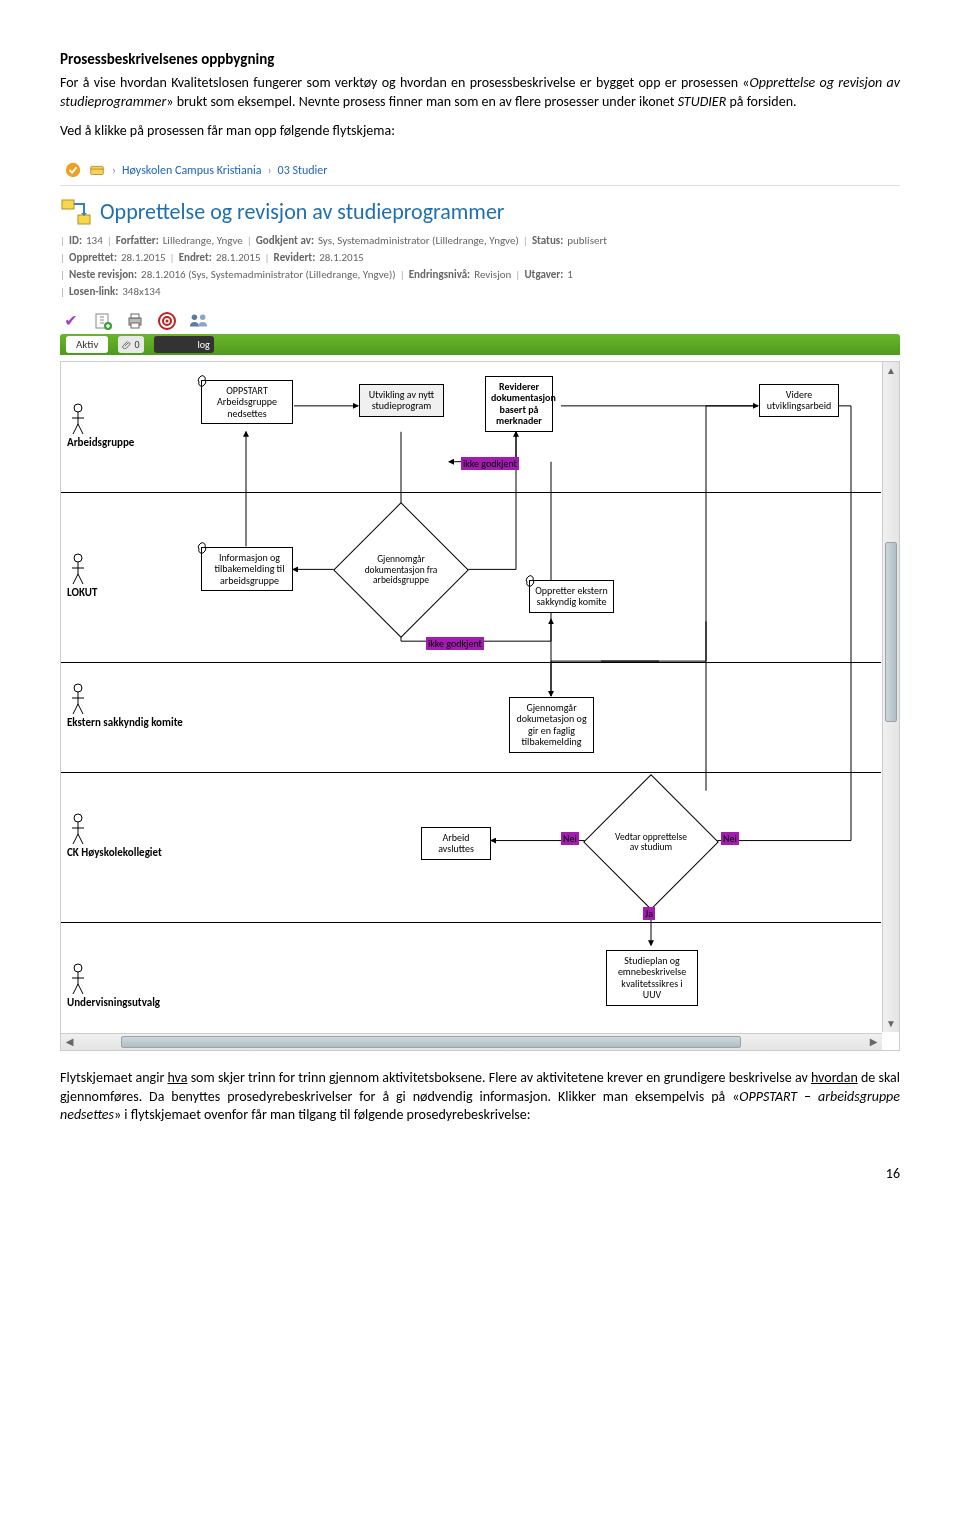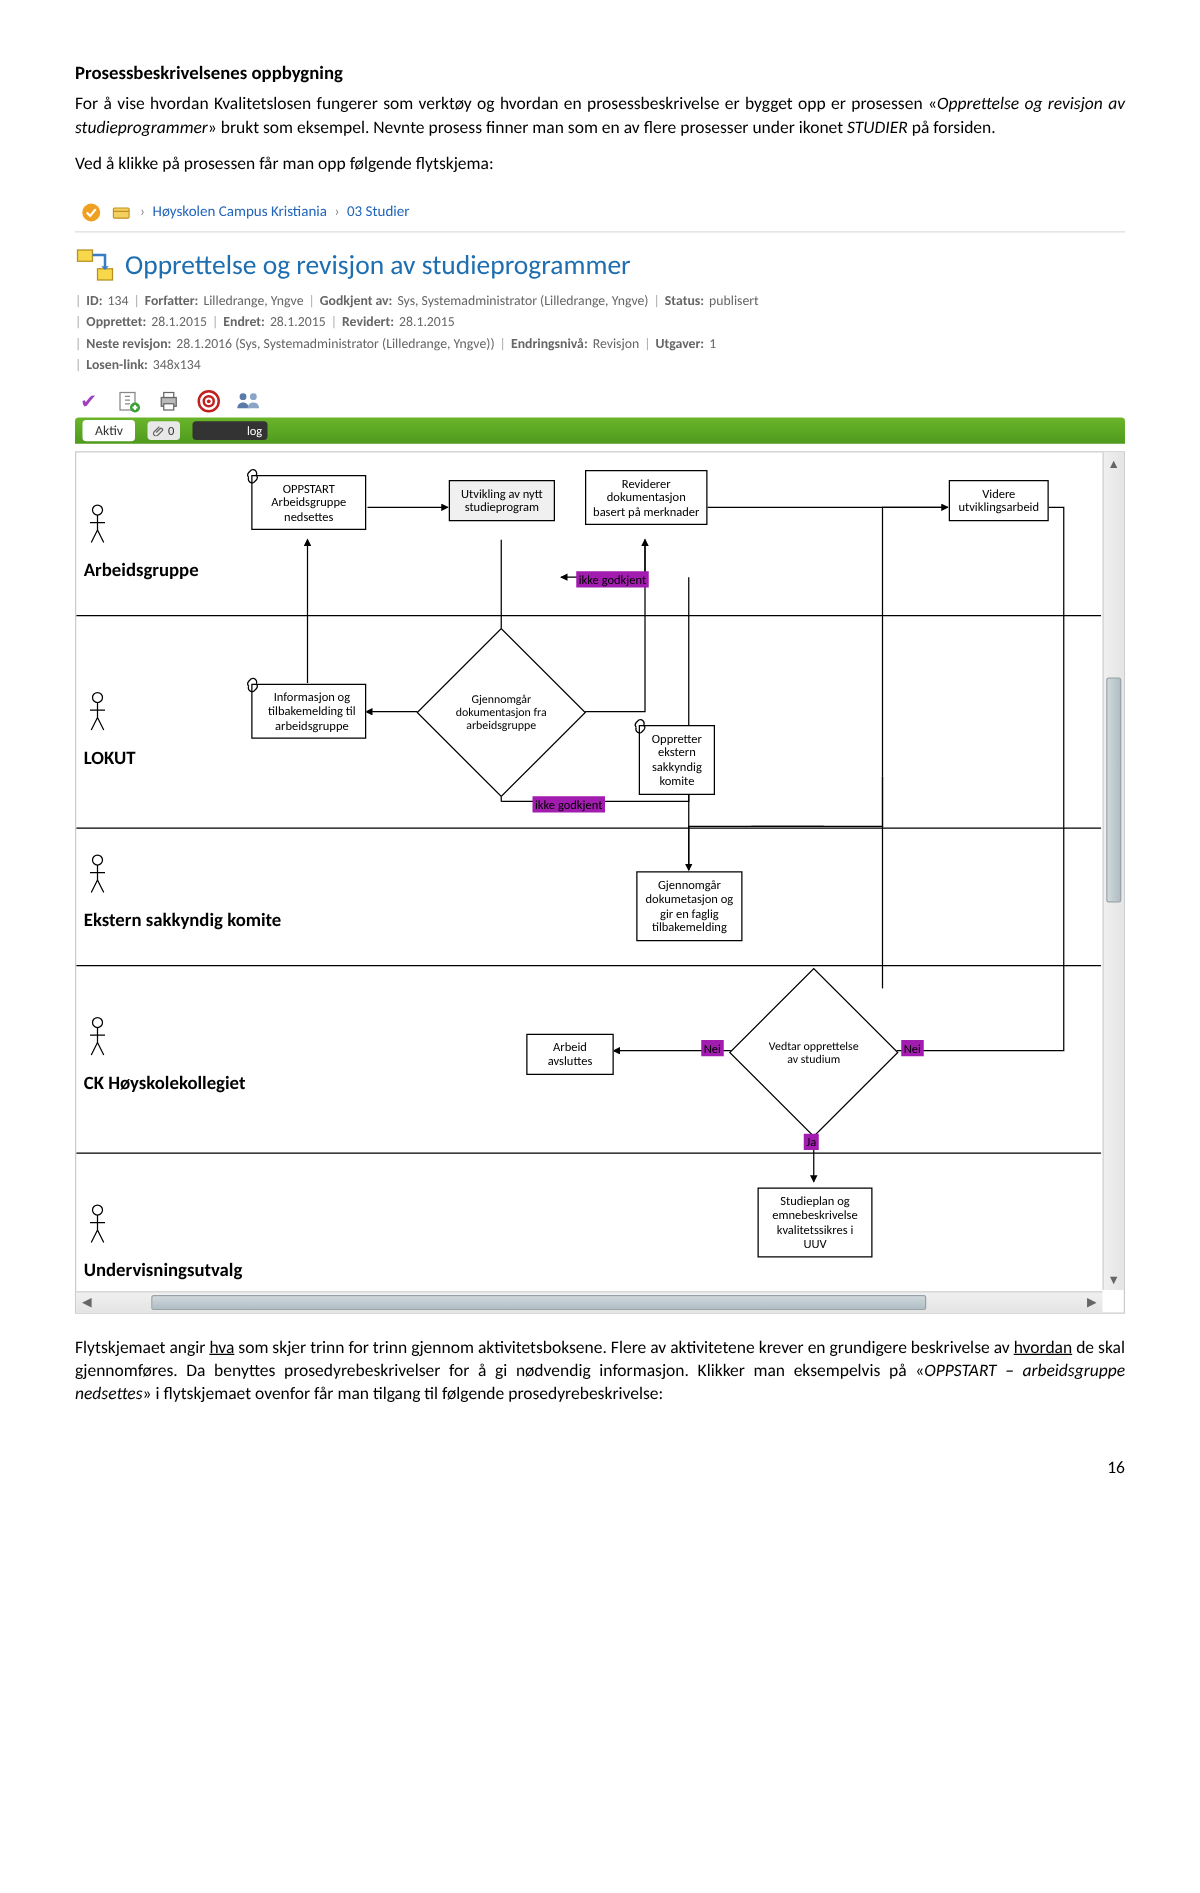--- a/index.html
+++ b/index.html
@@ -18,29 +18,29 @@
   .titlerow { display: flex; align-items: center; gap: 8px; padding: 10px 0 4px 0; }
   .titlerow .proc-icon { width: 32px; height: 32px; }
   .titlerow h1 { color: #1f6fb0; font-size: 22px; font-weight: normal; }
 
   .metarow { font-size: 11px; color: #666; padding: 2px 0; display: flex; flex-wrap: wrap; gap: 4px; }
   .metarow .sep { color: #aaa; }
 
   .iconbar { display: flex; align-items: center; gap: 10px; padding: 10px 0 2px 0; }
   .iconbar .ico { width: 22px; height: 22px; display: flex; align-items: center; justify-content: center; font-size: 16px; }
 
-  .tabbar { display: flex; background: linear-gradient(#6bb52a,#4e9a1e); border-radius: 3px 3px 0 0; color: #fff; font-size: 12px; align-items: center; padding: 2px 6px; gap: 10px; }
+  .tabbar { display: flex; background: linear-gradient(#6bb52a,#4e9a1e); border-radius: 3px 3px 0 0; color: #fff; font-size: 12px; padding: 2px 6px; gap: 10px; }
   .tabbar .tab { background: #fff; color: #333; padding: 2px 10px; border-radius: 3px; font-size: 11px; }
   .tabbar .chip { background: #e8e8e8; color: #333; border-radius: 3px; padding: 1px 4px; font-size: 10px; display: flex; align-items: center; gap: 2px; }
 
   .commentbox { border: 1px solid #bcd4e6; background: #f2f8fc; color: #6a89a3; font-size: 12px; padding: 4px 8px; margin-top: 4px; }
 
   .flowwrap { position: relative; border: 1px solid #ccc; margin-top: 6px; height: 690px; background: #fff; }
   .flow { position: absolute; inset: 0 18px 18px 0; overflow: hidden; }
-  .lane-label { position: absolute; left: 6px; font-size: 15px; font-weight: bold; display: flex; flex-direction: column; align-items: flex-start; gap: 12px; }
+  .lane-label { position: absolute; left: 6px; font-size: 11px; font-weight: bold; display: flex; flex-direction: column; align-items: flex-start; gap: 0; }
   .person-ico { width: 22px; height: 34px; }
   .lane-sep { position: absolute; left: 0; right: 0; border-top: 1px solid #000; }
   .node { position: absolute; border: 1px solid #000; background: #fff; font-size: 10px; text-align: center; padding: 4px 5px; line-height: 1.15; }
   .node svg.link-ico { position:absolute; top:-7px; left:-7px; }
   .diamond { position: absolute; width: 96px; height: 96px; transform: rotate(45deg); border: 1px solid #000; background: #fff; }
   .diamond .dtxt { position: absolute; inset: 0; transform: rotate(-45deg); display: flex; align-items: center; justify-content: center; text-align: center; font-size: 9.5px; padding: 10px; line-height: 1.1; }
   .edgelabel { position: absolute; font-size: 10px; background: #a21caf; padding: 0 2px; }
   svg.arrows { position: absolute; inset: 0; width: 100%; height: 100%; pointer-events: none; }
   .scroll-v { position: absolute; right: 0; top: 0; bottom: 18px; width: 17px; background: linear-gradient(to right,#f0f0f0,#e4e4e4); border-left: 1px solid #ccc; }
   .scroll-v .thumb { position: absolute; left: 2px; right: 2px; top: 180px; height: 180px; background: linear-gradient(to right,#cfd8dc,#b0bec5); border: 1px solid #98a2a8; border-radius: 2px; }
@@ -257,33 +257,33 @@
         <span>Undervisningsutvalg</span>
       </div>
 
       <div class="node" style="left:140px; top:18px; width:92px;">
         <svg class="link-ico" width="14" height="14" viewBox="0 0 14 14">
             <path d="M4 8a3 3 0 0 1 0-4l2-2a3 3 0 0 1 4 4M10 6a3 3 0 0 1 0 4l-2 2a3 3 0 0 1-4-4" stroke="#000" fill="none"></path>
           </svg>
         <span>OPPSTART Arbeidsgruppe nedsettes</span>
       </div>
       <div class="node" style="left:298px; top:22px; width:85px; background:#f0f0f0;">Utvikling av nytt studieprogram</div>
-      <div class="node" style="left:407px; top:14px; width:98px;">Reviderer dokumentasjon basert på merknader</div>
+      <div class="node" style="left:424px; top:14px; width:68px;font-weight:bold;">Reviderer dokumentasjon basert på merknader</div>
       <div class="node" style="left:698px; top:22px; width:80px;">Videre utviklingsarbeid</div>
 
       <div class="node" style="left:140px; top:185px; width:92px;padding-left:10px;">
         <svg class="link-ico" width="14" height="14" viewBox="0 0 14 14">
             <path d="M4 8a3 3 0 0 1 0-4l2-2a3 3 0 0 1 4 4M10 6a3 3 0 0 1 0 4l-2 2a3 3 0 0 1-4-4" stroke="#000" fill="none"></path>
           </svg>
         <span>Informasjon og tilbakemelding til arbeidsgruppe</span>
       </div>
       <div class="diamond" style="left:292px; top:160px;">
         <div class="dtxt">Gjennomgår dokumentasjon fra arbeidsgruppe</div>
       </div>
-      <div class="node" style="left:450px; top:218px; width:61px;">
+      <div class="node" style="left:468px; top:218px; width:85px;">
         <svg class="link-ico" width="14" height="14" viewBox="0 0 14 14">
             <path d="M4 8a3 3 0 0 1 0-4l2-2a3 3 0 0 1 4 4M10 6a3 3 0 0 1 0 4l-2 2a3 3 0 0 1-4-4" stroke="#000" fill="none"></path>
           </svg>
         <span>Oppretter ekstern sakkyndig komite</span>
       </div>
 
       <div class="node" style="left:448px; top:335px; width:85px;">Gjennomgår dokumetasjon og gir en faglig tilbakemelding</div>
 
       <div class="node" style="left:360px; top:465px; width:70px;">Arbeid avsluttes</div>
       <div class="diamond" style="left:542px; top:432px;">

